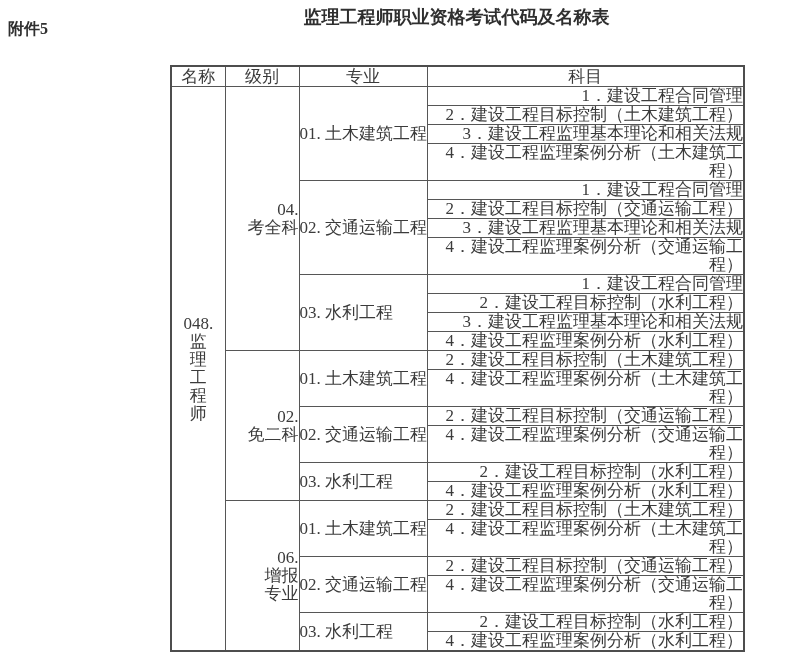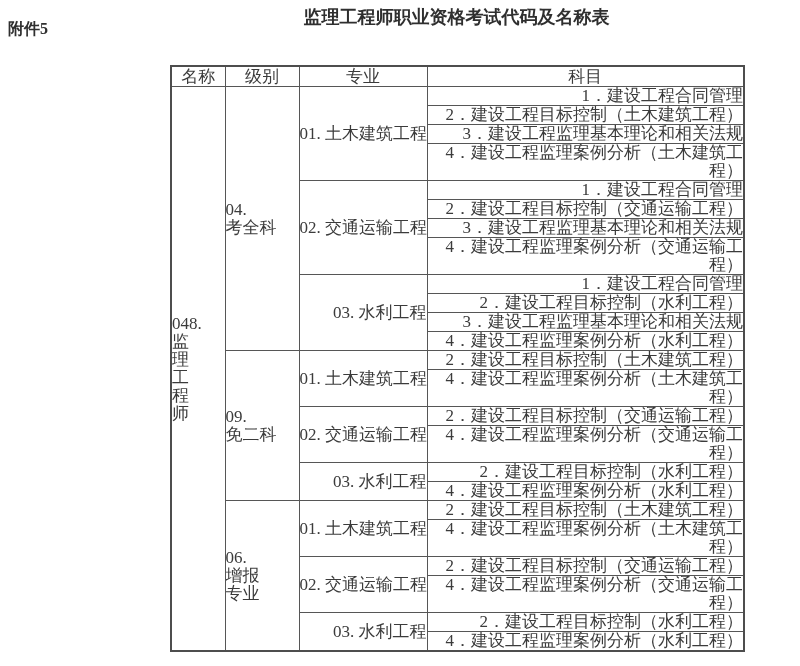--- a/index.html
+++ b/index.html
@@ -30,29 +30,29 @@
   }
   table.exam th, table.exam td {
     border: 1px solid #565656;
     padding: 0;
     line-height: 18px;
     font-weight: normal;
     overflow: hidden;
   }
   th.hdr { height: 19px; text-align: center; vertical-align: middle; }
   td.c-name {
-    text-align: left; vertical-align: middle;
+    text-align: center; vertical-align: middle;
     white-space: pre-line; line-height: 21px;
   }
   td.c-level {
-    text-align: left; vertical-align: middle;
+    text-align: right; vertical-align: middle;
     white-space: pre-line;
   }
   td.c-major {
-    text-align: right; vertical-align: middle;
+    text-align: left; vertical-align: middle;
     padding: 0 1px; white-space: nowrap;
   }
   td.c-subj {
     text-align: right; vertical-align: middle;
     padding: 0 2px; white-space: pre-line;
   }
   tr.r1 { height: 19px; }
   tr.r2 { height: 37px; }
 </style>
 </head>
@@ -122,21 +122,21 @@
         <td class="c-subj">2．建设工程目标控制（水利工程）</td>
       </tr>
   <tr class="r1">
         <td class="c-subj">3．建设工程监理基本理论和相关法规</td>
       </tr>
   <tr class="r1">
         <td class="c-subj">4．建设工程监理案例分析（水利工程）</td>
       </tr>
 
   <tr class="r1">
-    <td class="c-level" rowspan="6">09.
+    <td class="c-level" rowspan="6">02.
 免二科</td>
     <td class="c-major" rowspan="2">01. 土木建筑工程</td>
     <td class="c-subj">2．建设工程目标控制（土木建筑工程）</td>
   </tr>
   <tr class="r2">
         <td class="c-subj">4．建设工程监理案例分析（土木建筑工
 程）</td>
       </tr>
 
   <tr class="r1">

